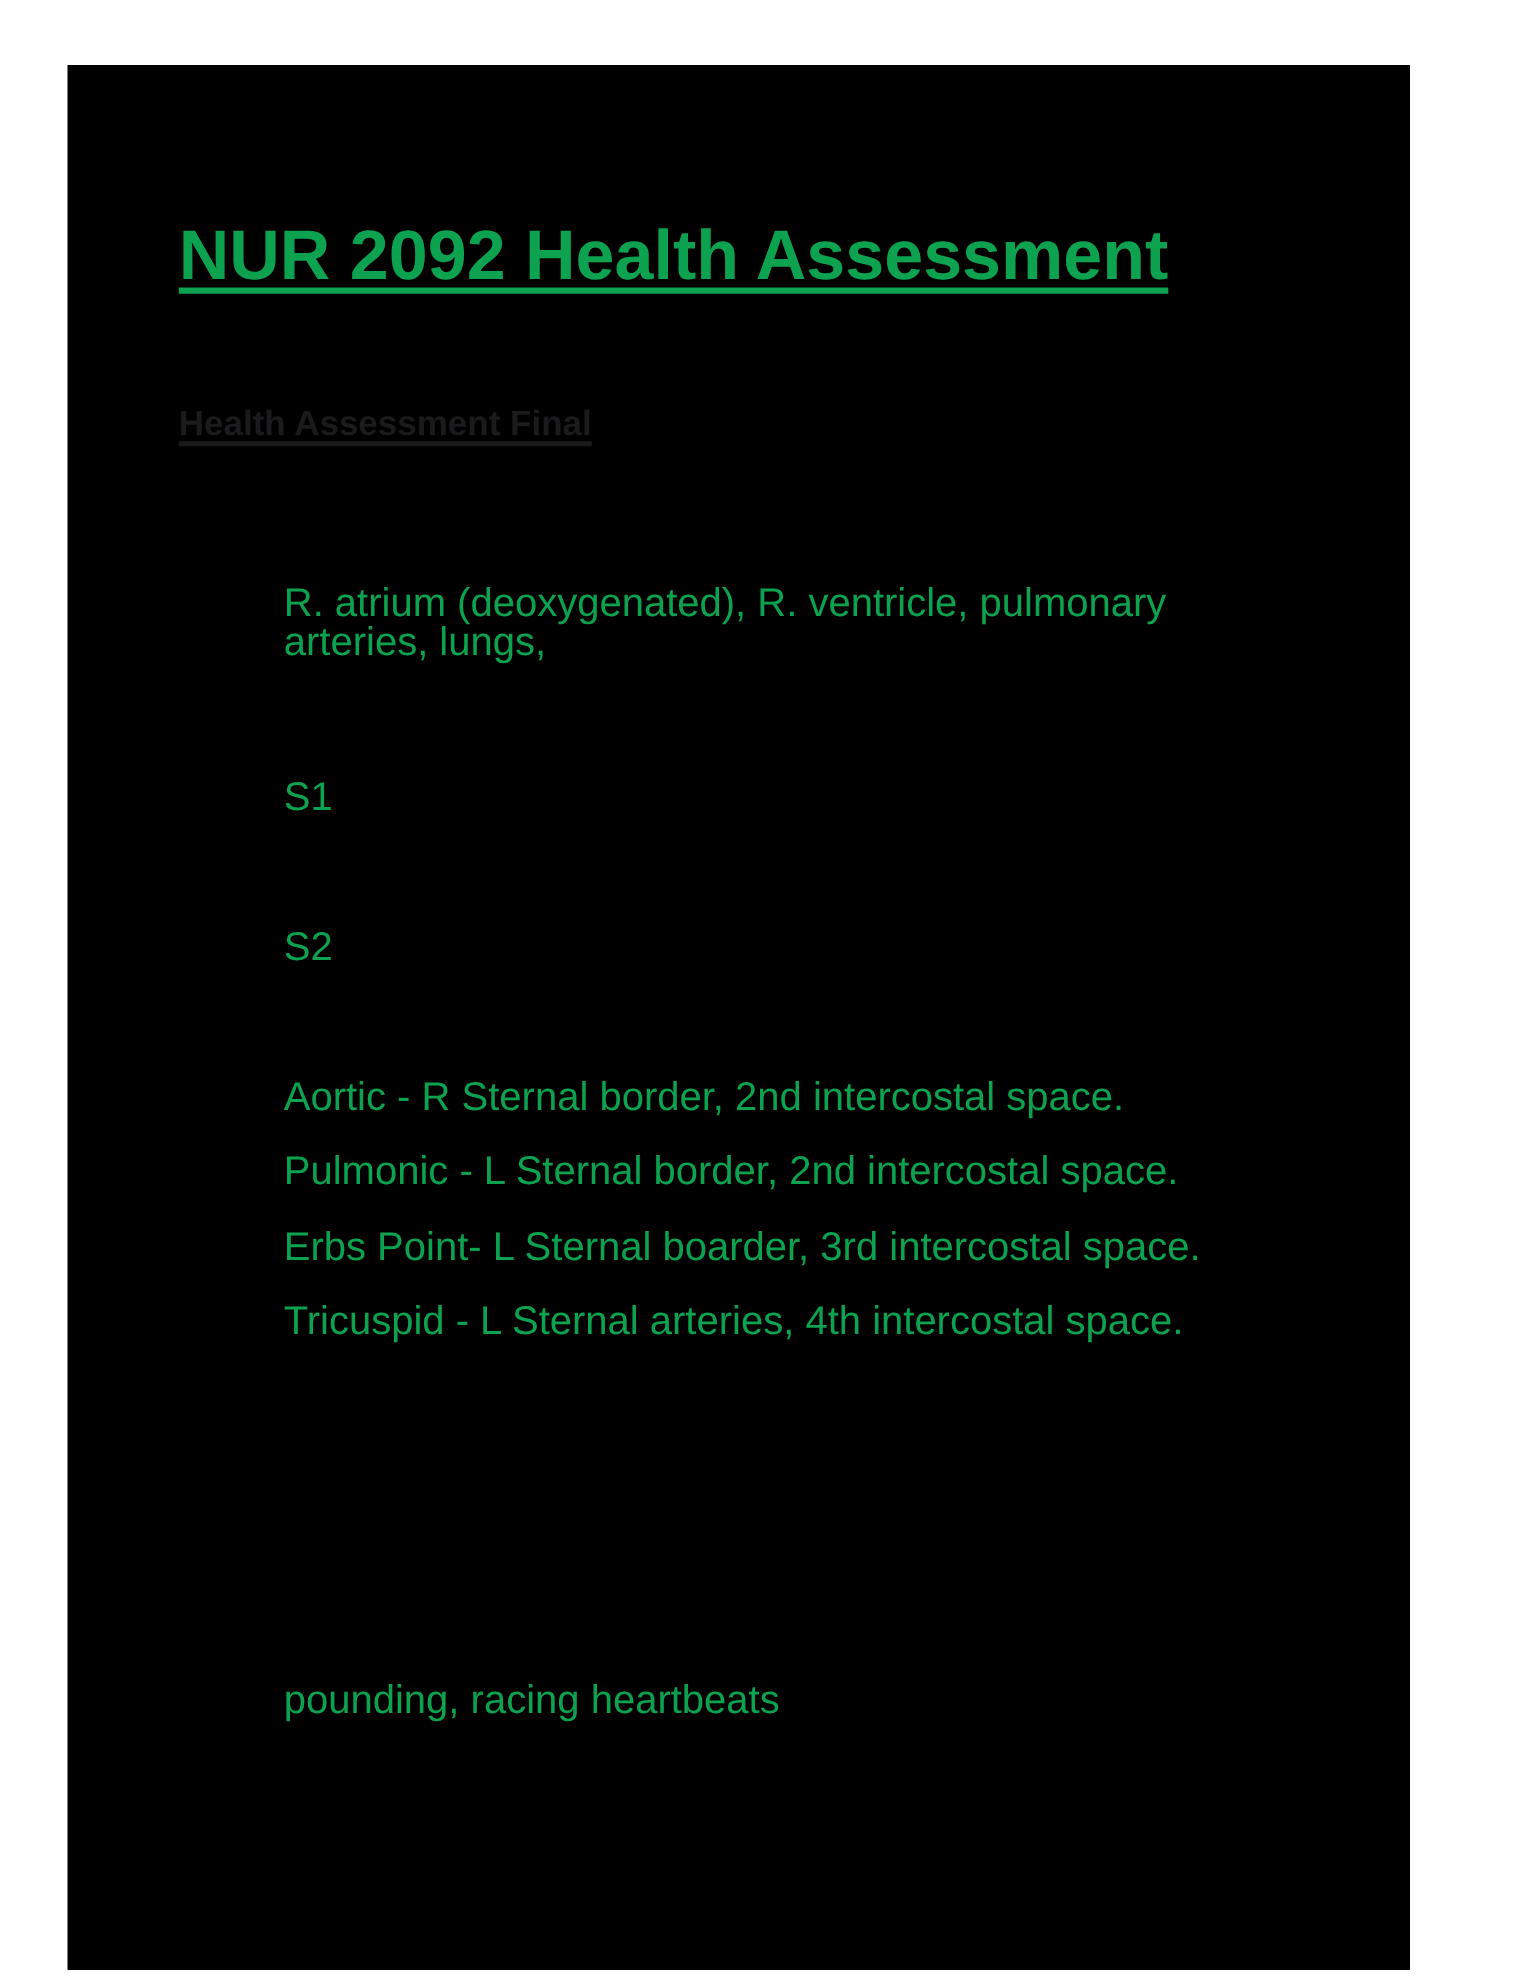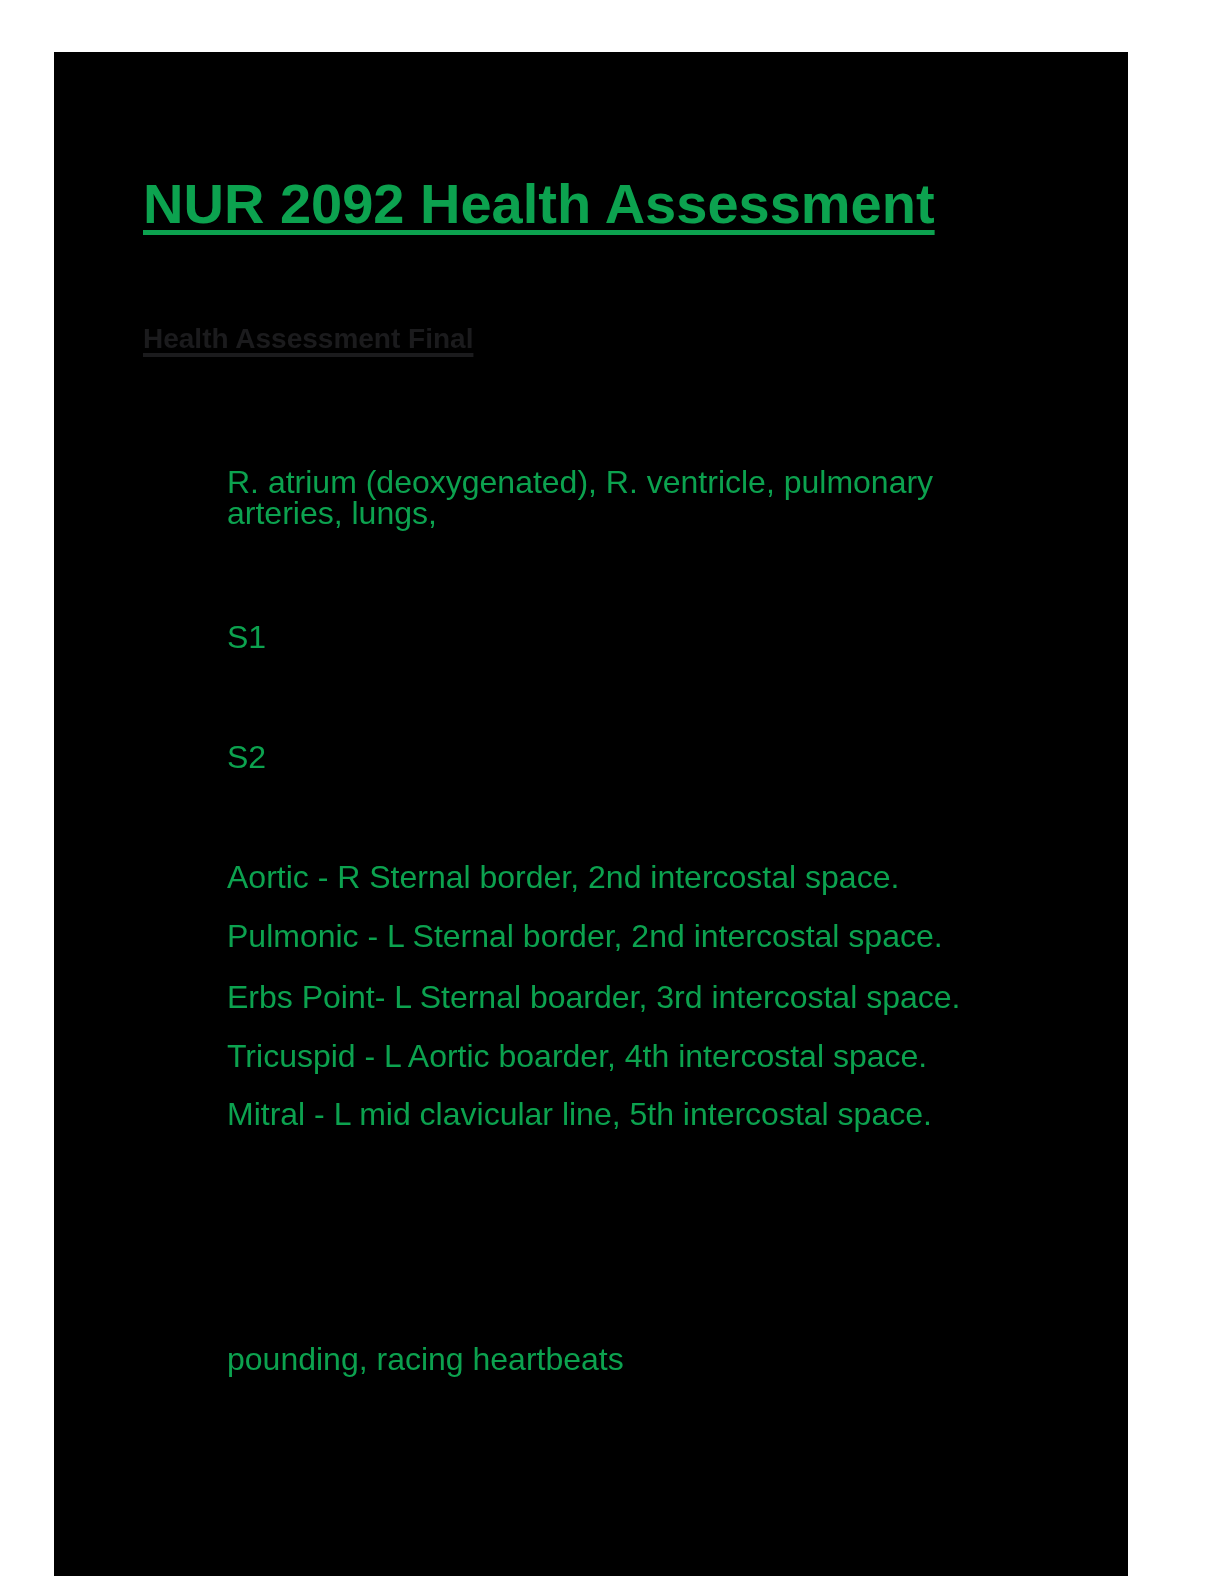--- a/index.html
+++ b/index.html
@@ -98,21 +98,20 @@
     <div class="answer a1">S1</div>
 
     <div class="answer a2">S2</div>
 
     <div class="answer a3">Aortic - R Sternal border, 2nd intercostal space.</div>
 
     <div class="answer a4">Pulmonic - L Sternal border, 2nd intercostal space.</div>
 
     <div class="answer a5">Erbs Point- L Sternal boarder, 3rd intercostal space.</div>
 
-    <div class="answer a6">Tricuspid - L Aortic boarder, 4th intercostal space.</div>
+    <div class="answer a6">Tricuspid - L Sternal arteries, 4th intercostal space.</div>
 
-    <div class="answer a7">Mitral - L mid clavicular line, 5th intercostal space.</div>
 
 
     <div class="answer a9">pounding, racing heartbeats</div>
 
   </div>
 </div>
 
 </body></html>

